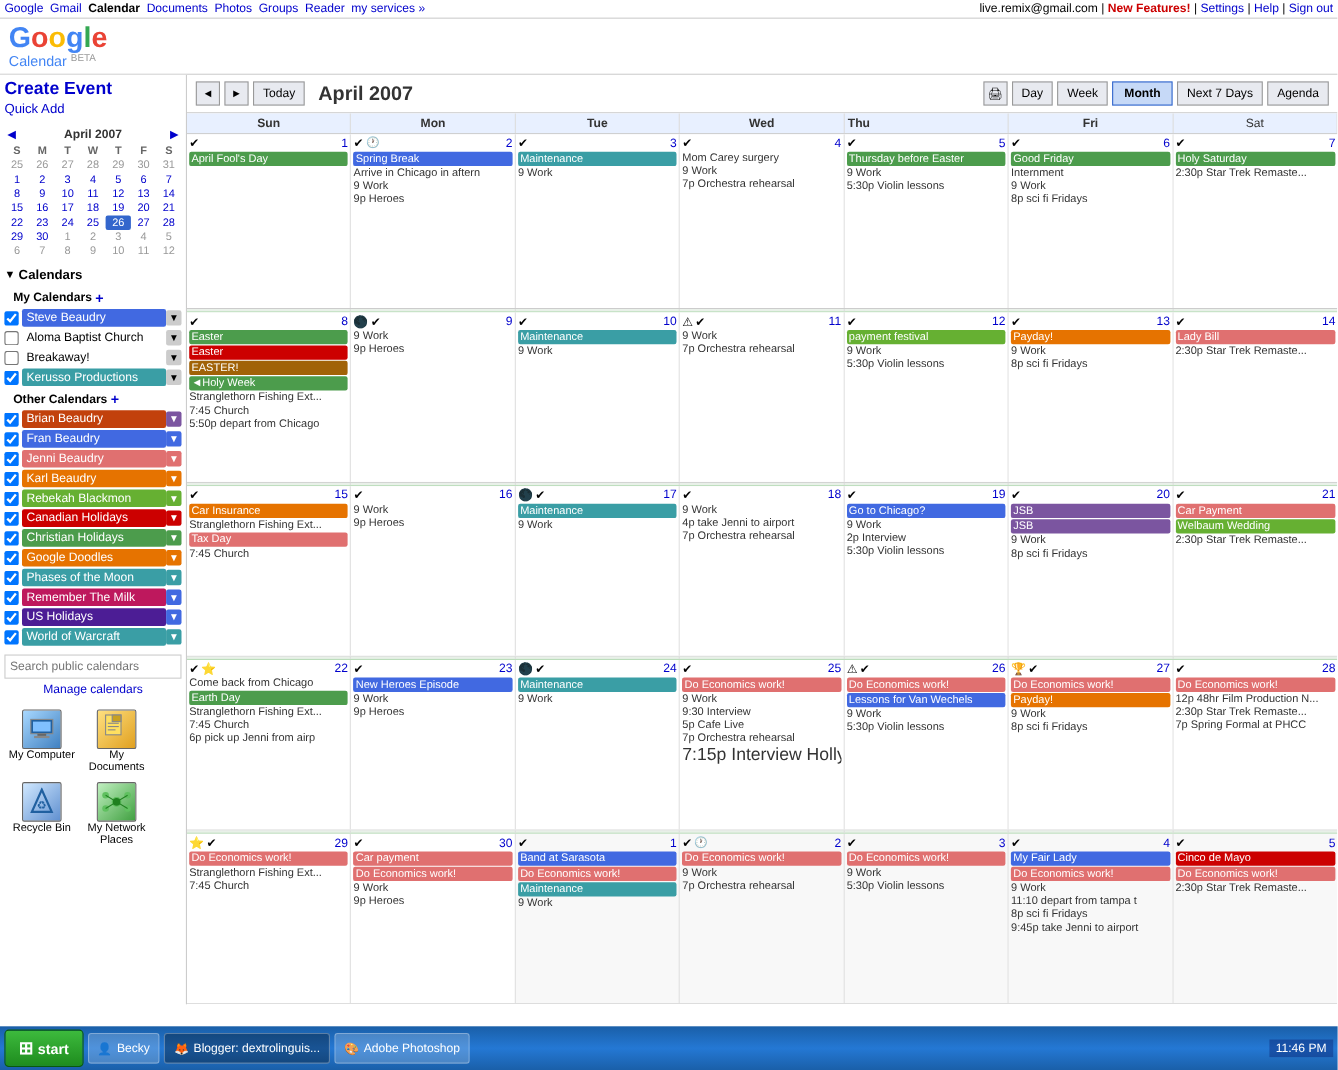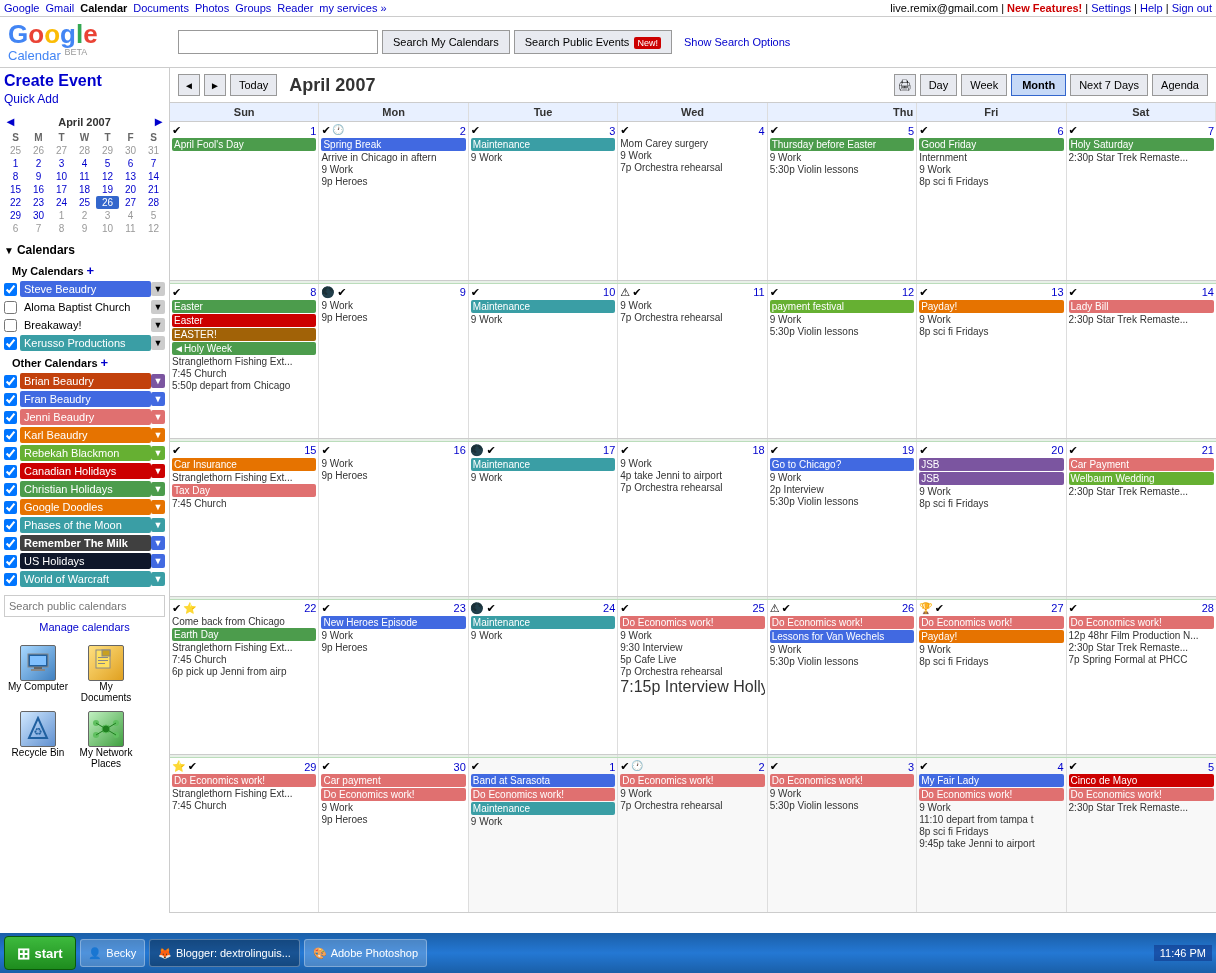--- a/index.html
+++ b/index.html
@@ -111,29 +111,20 @@
     <a href="#">Sign out</a>
   </span>
 </div>
 
 <div id="header">
   <div id="logo-area">
     <div class="google-logo">
       <span class="g-blue">G</span><span class="g-red">o</span><span class="g-yellow">o</span><span class="g-blue">g</span><span class="g-green">l</span><span class="g-red">e</span>
     </div>
     <div style="font-size:13px;color:#4285f4;">Calendar <span style="font-size:9px;color:#999;vertical-align:super;">BETA</span></div>
-  </div>
-  <div id="search-area">
-    <input type="text" id="search-input" style="width: 200px; height: 24px; border: 1px solid rgb(153, 153, 153); padding: 2px 4px;">
-    <button class="search-btn">Search My Calendars</button>
-    <button class="search-btn">
-      <span>Search Public Events</span>
-      <span id="new-badge">New!</span>
-    </button>
-    <a href="#" id="show-search-opts">Show Search Options</a>
   </div>
 </div>
 
 <div id="main-layout" style="display:flex;height:calc(973px - 88px - 40px);">
 
   <div id="sidebar" style="width:170px;flex-shrink:0;border-right:1px solid #ccc;overflow-y:auto;padding:4px;background:#fff;">
     <a href="#" id="create-event" style="font-size:16px;color:#00c;text-decoration:none;display:block;margin-bottom:2px;font-weight:bold;">Create Event</a>
     <a href="#" id="quick-add" style="font-size:12px;color:#00c;text-decoration:none;display:block;margin-bottom:8px;">Quick Add</a>
 
     <div class="mini-cal">
@@ -301,26 +292,26 @@
           <span class="cal-label colored" style="background:#e67300;">Google Doodles</span>
           <span class="cal-dropdown" style="background:#e67300;color:#fff;">▼</span>
         </div>
         <div class="cal-item">
           <input type="checkbox" checked="" class="cal-checkbox" style="">
           <span class="cal-label colored" style="background:#3a9ea5;">Phases of the Moon</span>
           <span class="cal-dropdown" style="background:#3a9ea5;color:#fff;">▼</span>
         </div>
         <div class="cal-item">
           <input type="checkbox" checked="" class="cal-checkbox" style="">
-          <span class="cal-label colored" style="background:#404040;font-weight:bold;">Remember The Milk</span>
+          <span class="cal-label colored" style="background:#be185d;">Remember The Milk</span>
           <span class="cal-dropdown" style="background:#4169e1;color:#fff;">▼</span>
         </div>
         <div class="cal-item">
           <input type="checkbox" checked="" class="cal-checkbox" style="">
-          <span class="cal-label colored" style="background:#0f172a;">US Holidays</span>
+          <span class="cal-label colored" style="background:#4c1d95;">US Holidays</span>
           <span class="cal-dropdown" style="background:#4169e1;color:#fff;">▼</span>
         </div>
         <div class="cal-item">
           <input type="checkbox" checked="" class="cal-checkbox" style="">
           <span class="cal-label colored" style="background:#3a9ea5;">World of Warcraft</span>
           <span class="cal-dropdown" style="background:#3a9ea5;color:#fff;">▼</span>
         </div>
       </div>
       <input type="text" id="search-pub-cals" style="width: 100%; height: 22px; border: 1px solid rgb(204, 204, 204); padding: 2px 4px; font-size: 11px; color: rgb(153, 153, 153); margin-top: 6px;" placeholder="Search public calendars">
       <a href="#" id="manage-cals" style="display:block;text-align:center;color:#00c;font-size:11px;text-decoration:none;margin-top:4px;cursor:pointer;">Manage calendars</a>
@@ -393,23 +384,23 @@
       <button class="view-btn" style="height:22px;padding:0 8px;border:1px solid #999;background:#e8eaf0;cursor:pointer;font-size:11px;">Agenda</button>
     </div>
 
     <div id="cal-grid" style="flex:1;overflow:hidden;display:flex;flex-direction:column;">
 
       <div id="cal-grid-header" style="display:grid;grid-template-columns:repeat(7,1fr);border-bottom:1px solid #ccc;background:#e8f0ff;flex-shrink:0;">
         <div style="text-align:center;padding:3px;font-weight:bold;font-size:11px;border-right:1px solid #ddd;">Sun</div>
         <div style="text-align:center;padding:3px;font-weight:bold;font-size:11px;border-right:1px solid #ddd;">Mon</div>
         <div style="text-align:center;padding:3px;font-weight:bold;font-size:11px;border-right:1px solid #ddd;">Tue</div>
         <div style="text-align:center;padding:3px;font-weight:bold;font-size:11px;border-right:1px solid #ddd;">Wed</div>
-        <div style="text-align:right;padding:3px;font-weight:bold;font-size:11px;border-right:1px solid #ddd;">Thu</div>
+        <div style="text-align:left;padding:3px;font-weight:bold;font-size:11px;border-right:1px solid #ddd;">Thu</div>
         <div style="text-align:center;padding:3px;font-weight:bold;font-size:11px;border-right:1px solid #ddd;">Fri</div>
-        <div style="text-align:center;padding:3px;font-weight:bold;font-size:11px;">Sat</div>
+        <div style="text-align:center;padding:3px;font-weight:normal;font-size:11px;">Sat</div>
       </div>
 
       <div id="cal-grid-body" style="flex:1;display:flex;flex-direction:column;overflow:hidden;">
 
         <div style="flex:1;display:flex;flex-direction:column;border-bottom:1px solid #ccc;min-height:0;">
 
 
           <div style="flex:1;display:grid;grid-template-columns:repeat(7,1fr);min-height:0;">
 
             <div style="border-right:1px solid #ddd;padding:2px;overflow:hidden;background:#fff;">

